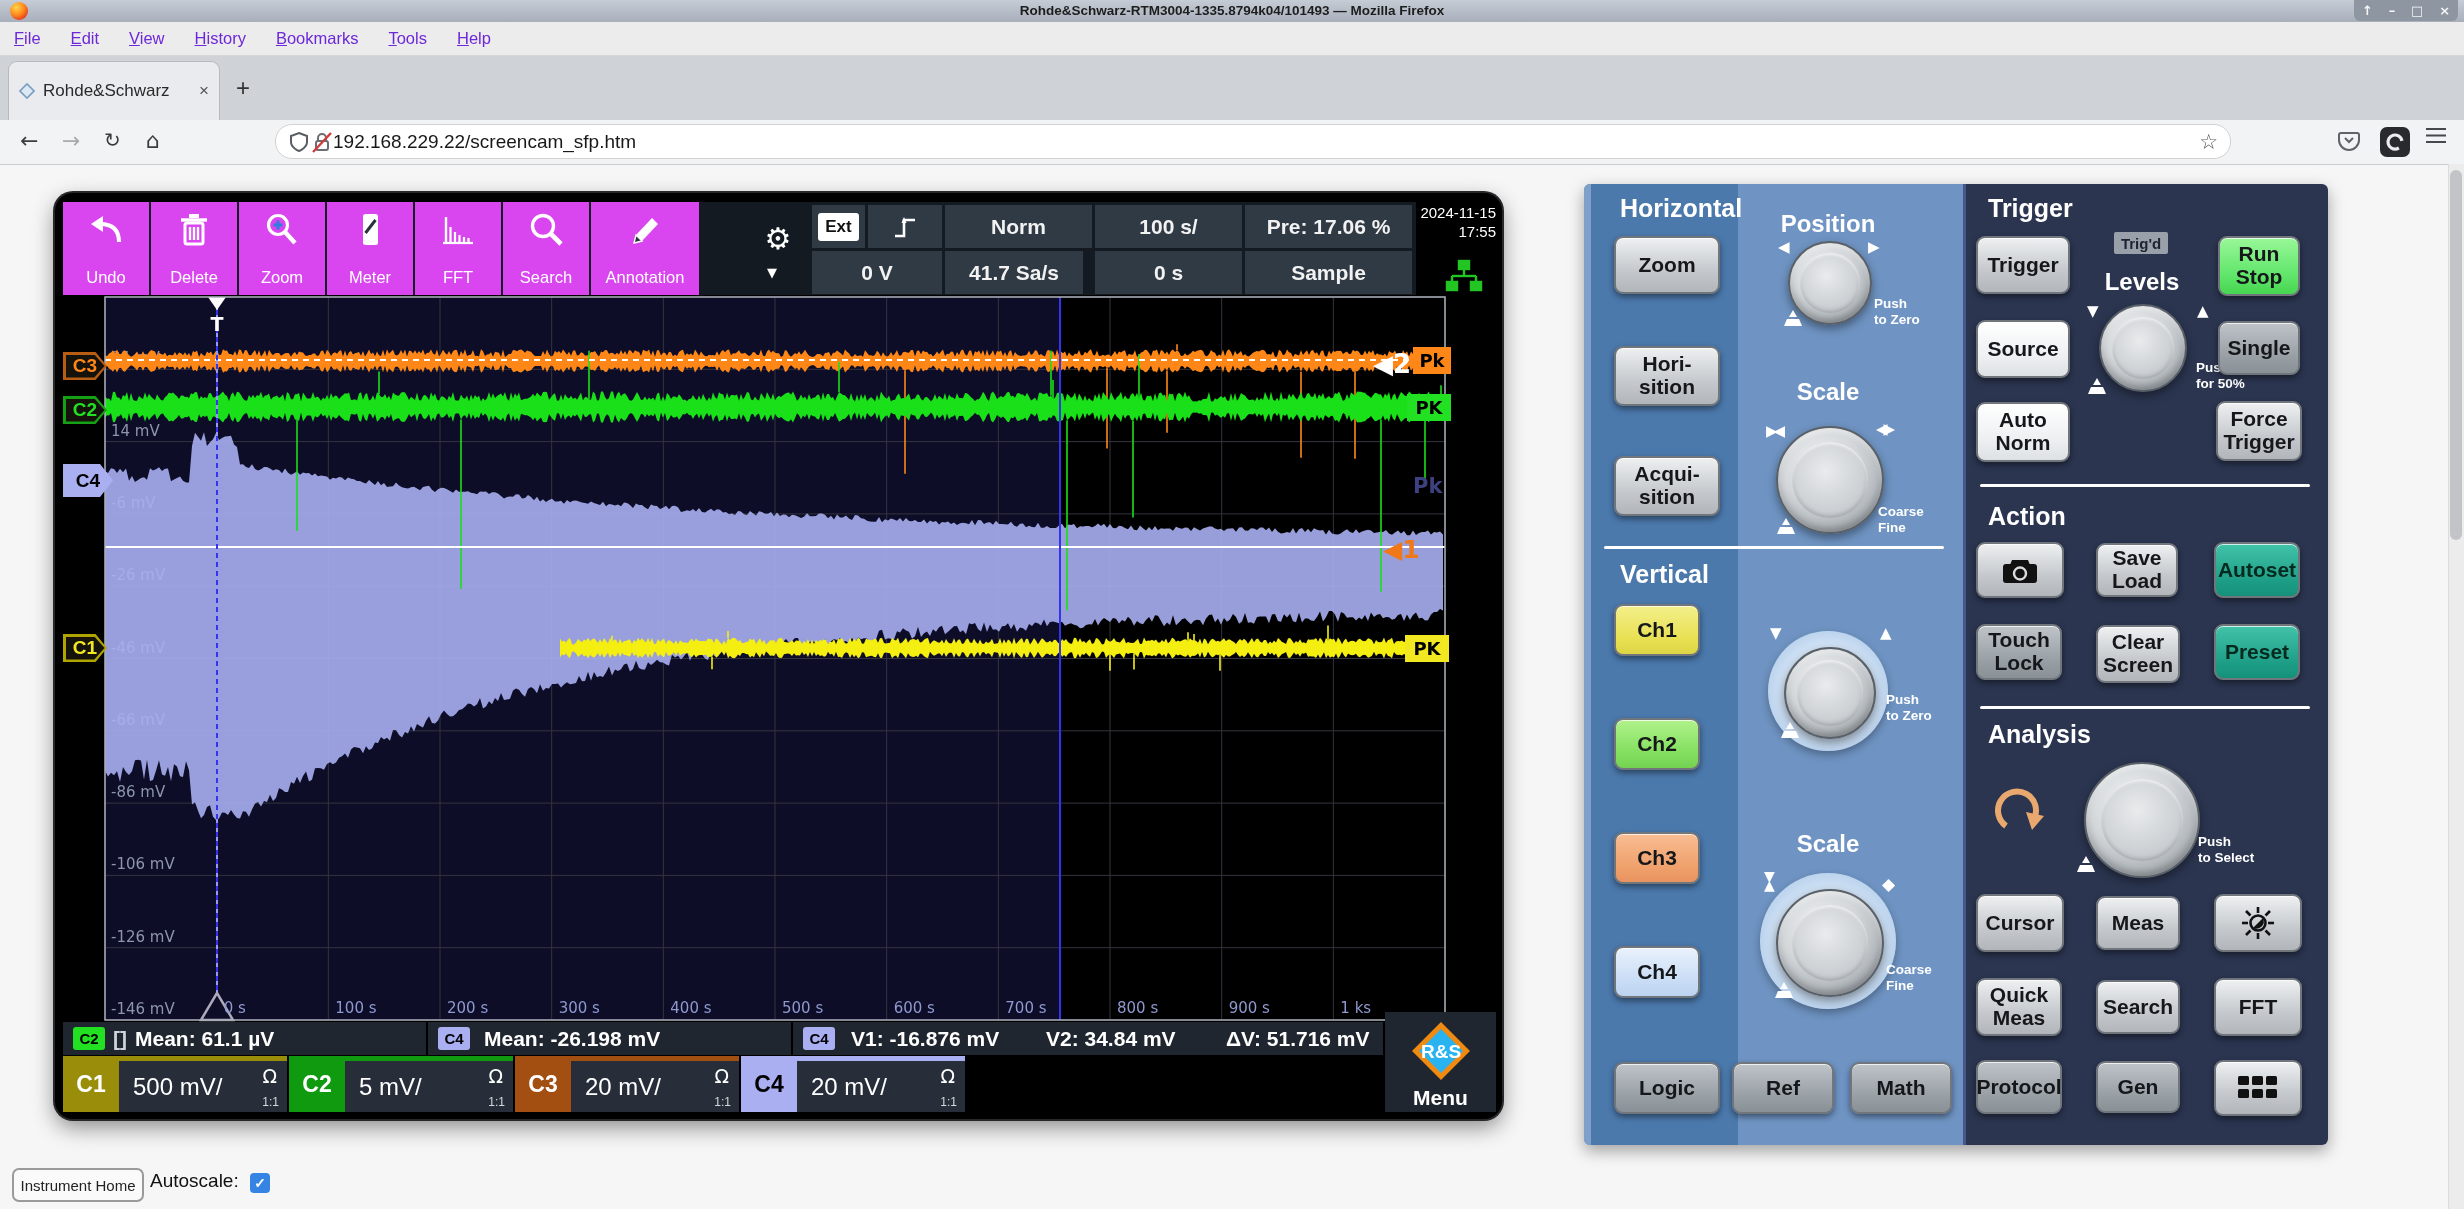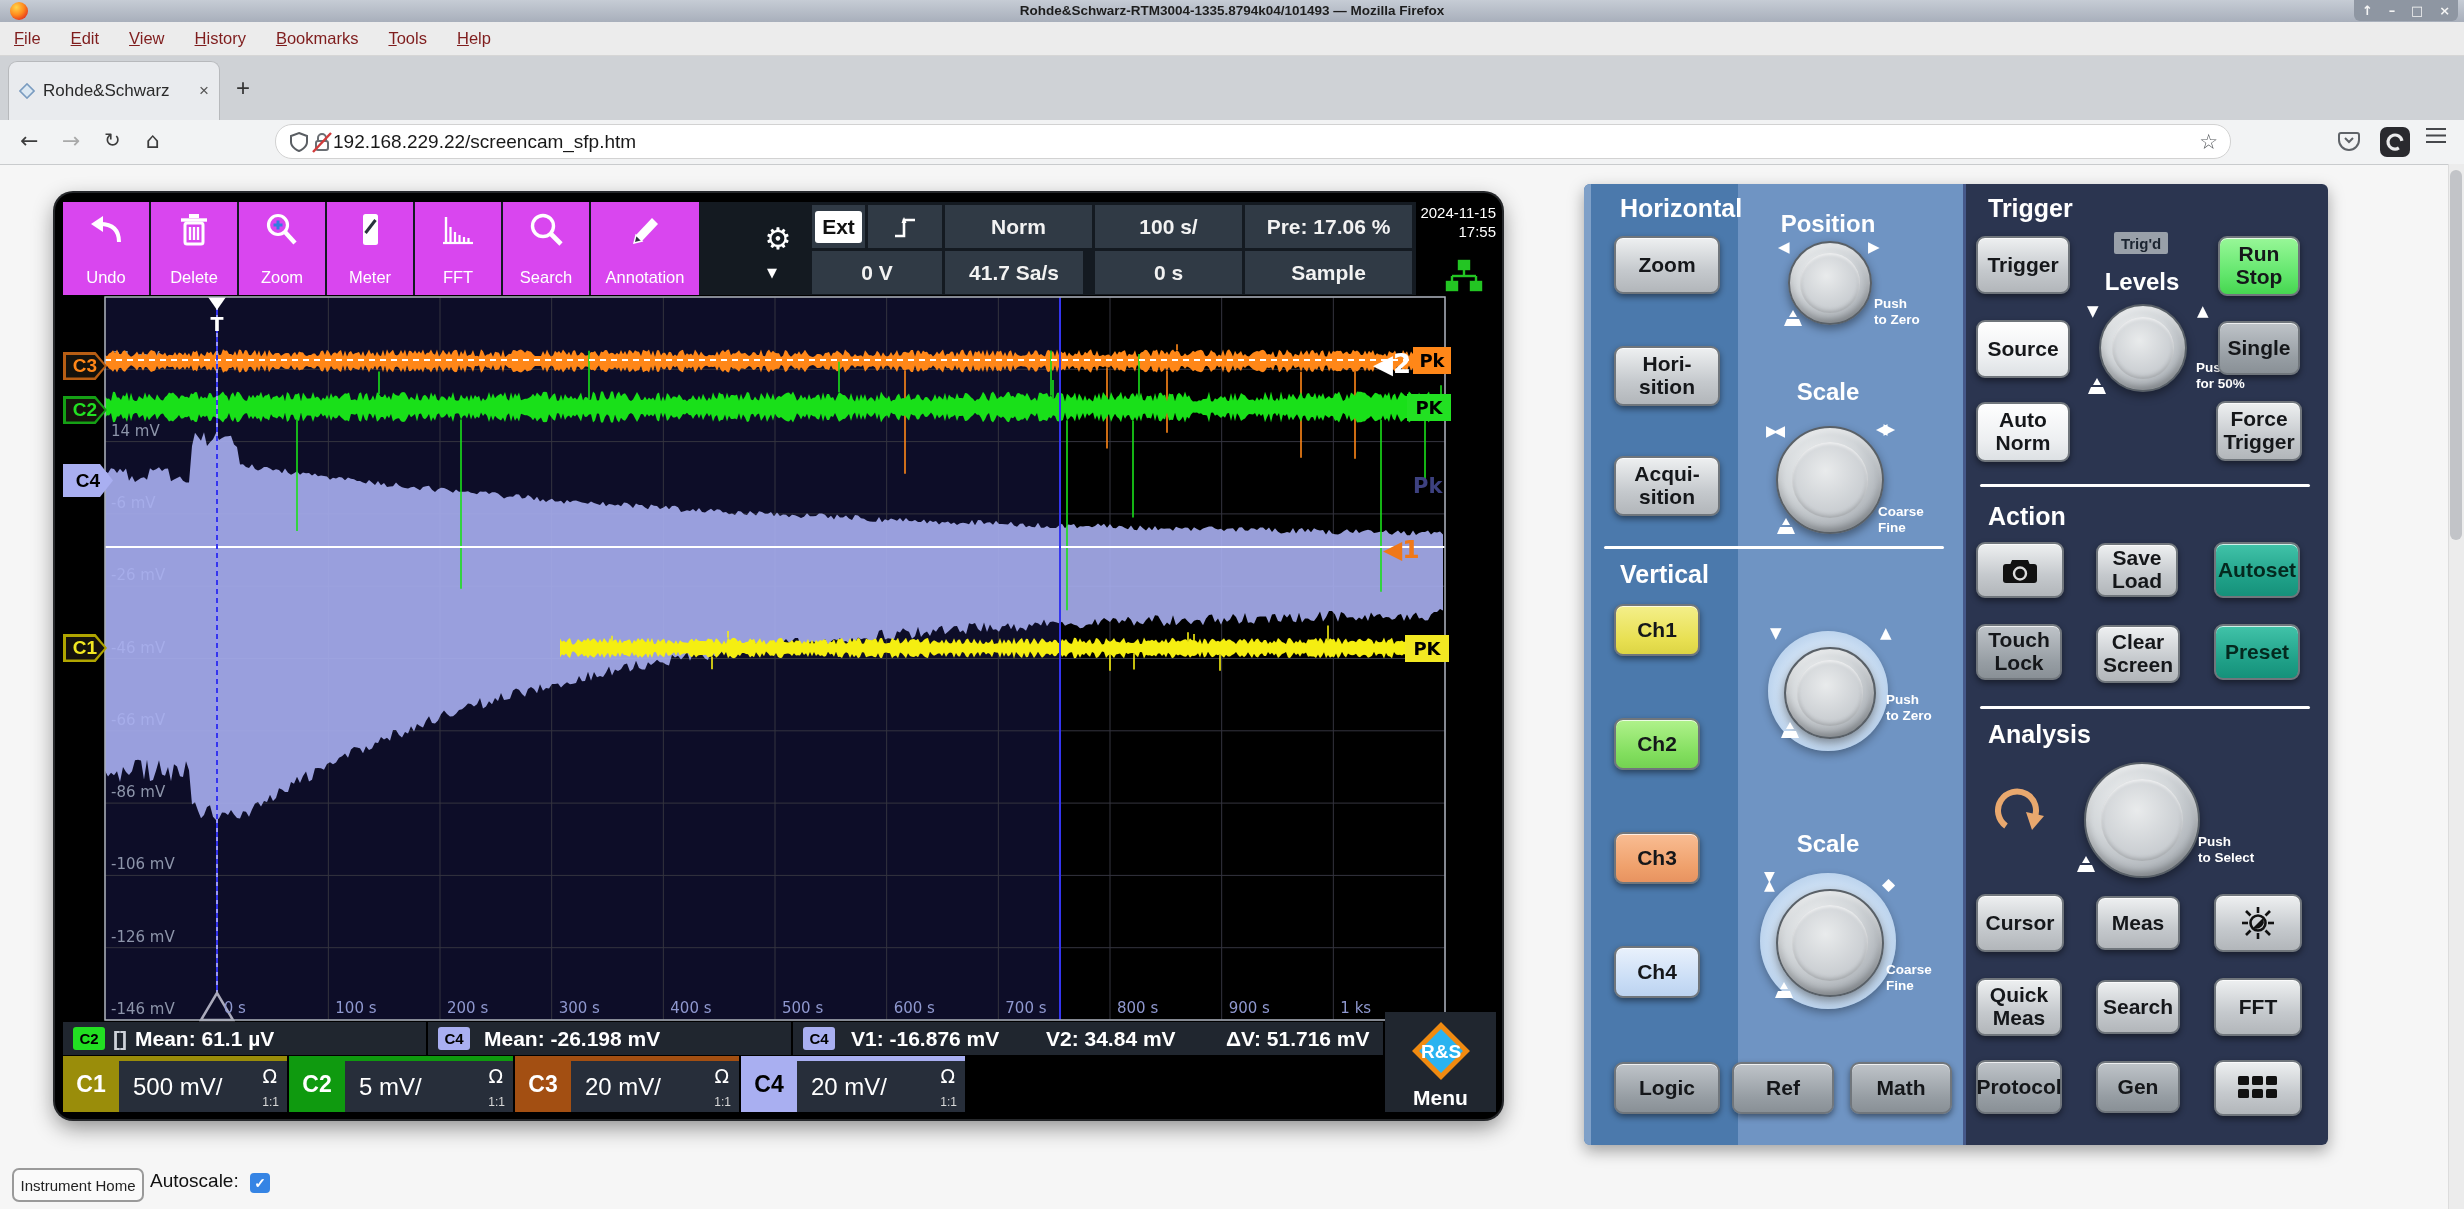--- a/index.html
+++ b/index.html
@@ -5,21 +5,21 @@
   html,body{margin:0;padding:0;background:#888;}
   #root{position:relative;width:2464px;height:1209px;overflow:hidden;background:#f6f6f6;font-family:"Liberation Sans",sans-serif;}
   .abs{position:absolute;}
   .glyph{font-family:"DejaVu Sans",sans-serif;}
   
   #titlebar{left:0;top:0;width:2464px;height:22px;background:linear-gradient(#c6ccd5,#a8afbb);border-bottom:1px solid #8d95a1;}
   #win-title{left:0;top:0;width:100%;height:22px;line-height:22px;text-align:center;font-size:13.5px;font-weight:bold;color:#1d1d1d;}
   #ff-logo{left:10px;top:2px;width:18px;height:18px;border-radius:50%;background:radial-gradient(circle at 35% 30%,#ffd54a,#ff8a1e 45%,#e8401e 75%,#b5179e 100%);}
   #win-controls{right:6px;top:0px;width:104px;height:21px;background:#8e96a2;border-radius:0 0 6px 6px;display:flex;align-items:center;justify-content:space-around;color:#f4f4f4;font-size:13px;font-weight:bold;}
   #menubar{left:0;top:22px;width:2464px;height:34px;background:#ececec;border-bottom:1px solid #d6d6d6;display:flex;align-items:center;gap:30px;padding-left:14px;box-sizing:border-box;}
-  .menu-item{font-size:16.5px;color:#7f1d1d;cursor:default;}
+  .menu-item{font-size:16.5px;color:#6d28d9;cursor:default;}
   .menu-item::first-letter{text-decoration:underline;}
   #tabbar{left:0;top:56px;width:2464px;height:64px;background:#cfd2d6;}
   #tab{left:8px;top:5px;width:212px;height:59px;background:#e9ebee;border:1px solid #b7b9bc;border-bottom:none;border-radius:9px 9px 0 0;display:flex;align-items:center;padding:0 10px;box-sizing:border-box;gap:8px;}
   #tab-title{font-size:17px;color:#2a2a2a;white-space:nowrap;overflow:hidden;max-width:140px;}
   #tab-close{font-size:17px;color:#555;margin-left:auto;}
   #newtab{left:236px;top:18px;font-size:24px;color:#333;}
   #navbar{left:0;top:120px;width:2464px;height:44px;background:#f2f3f4;border-bottom:1px solid #c9cbcd;}
   .nav-ic{top:8px;font-size:22px;color:#3c3c3c;}
   #urlfield{left:275px;top:4px;width:1956px;height:35px;background:#fff;border:1px solid #d2d2d2;border-radius:17px;display:flex;align-items:center;padding:0 12px;box-sizing:border-box;gap:0;}
   #url-text{font-size:19px;color:#191919;flex:1;}
@@ -27,21 +27,21 @@
   #ext-icon{left:2380px;top:7px;width:30px;height:30px;background:#2a2a2e;border-radius:7px;display:flex;align-items:center;justify-content:center;}
   .hamb{width:20px;height:2.4px;background:#46484c;box-shadow:0 6.5px 0 #46484c,0 13px 0 #46484c;margin-top:-13px;}
   #scrollbar{left:2448px;top:164px;width:16px;height:1045px;background:#ececec;border-left:1px solid #dcdcdc;}
   #scroll-thumb{left:2450px;top:170px;width:12px;height:370px;background:#c2c4c8;border-radius:6px;}
   
   #scope{left:55px;top:193px;width:1447px;height:926px;background:#000;border-radius:18px;box-shadow:0 0 0 2px #26282b,0 8px 22px rgba(0,0,0,.45);}
   #tb-back{left:8px;top:9px;width:1353px;height:93px;background:#141a21;}
   .tbtn{top:9px;height:93px;background:#d946ef;display:flex;flex-direction:column;align-items:center;justify-content:space-between;padding:10px 0 8px;box-sizing:border-box;}
   .tbtn span{color:#fff;font-size:16.5px;}
   .scell{background:#303a45;color:#f2f2f2;font-weight:bold;font-size:21px;display:flex;align-items:center;justify-content:center;}
-  #ext-badge{background:#fff;color:#111;font-size:21px;font-weight:bold;border-radius:3px;padding:4px 7px;}
+  #ext-badge{background:#fff;color:#111;font-size:17px;font-weight:bold;border-radius:3px;padding:4px 7px;}
   #date-block{left:1364px;top:9px;width:77px;height:46px;color:#fff;font-size:15px;text-align:right;line-height:1.25;padding-top:2px;}
   #gear{left:700px;top:28px;width:46px;color:#fff;font-size:30px;text-align:center;}
   #gear-caret{left:712px;top:72px;color:#fff;font-size:13px;}
   #grid-box{left:50px;top:104px;width:1340px;height:723px;}
   #wave-svg{overflow:visible;}
   #tags{left:2px;top:104px;width:52px;height:723px;}
   .chtag{position:absolute;left:6px;width:44px;height:28px;font-weight:bold;font-size:19px;display:flex;align-items:center;justify-content:center;clip-path:polygon(0 0,74% 0,100% 50%,74% 100%,0 100%);}
   .chtag .inner{position:absolute;inset:2.5px;clip-path:polygon(0 0,74% 0,100% 50%,74% 100%,0 100%);display:flex;align-items:center;justify-content:center;}
   #meas-bar .cell{position:absolute;top:829px;height:33px;background:#20262f;display:flex;align-items:center;gap:14px;padding:0 10px;box-sizing:border-box;color:#fff;font-weight:bold;font-size:21px;}
   .chip{display:inline-flex;align-items:center;justify-content:center;width:32px;height:23px;border-radius:3px;color:#000;font-size:15px;font-weight:bold;}

